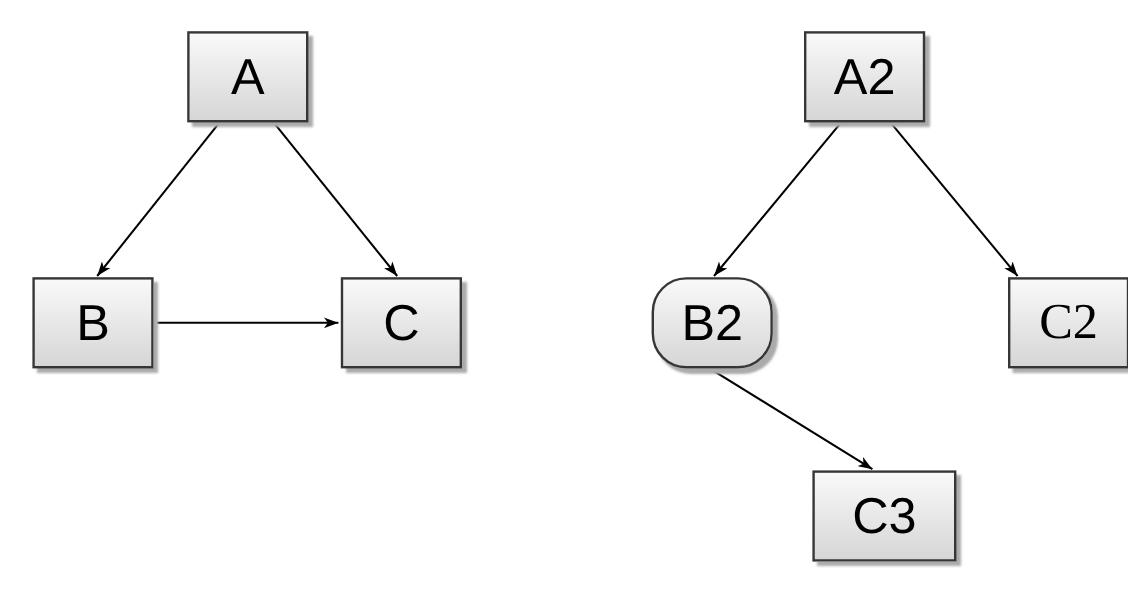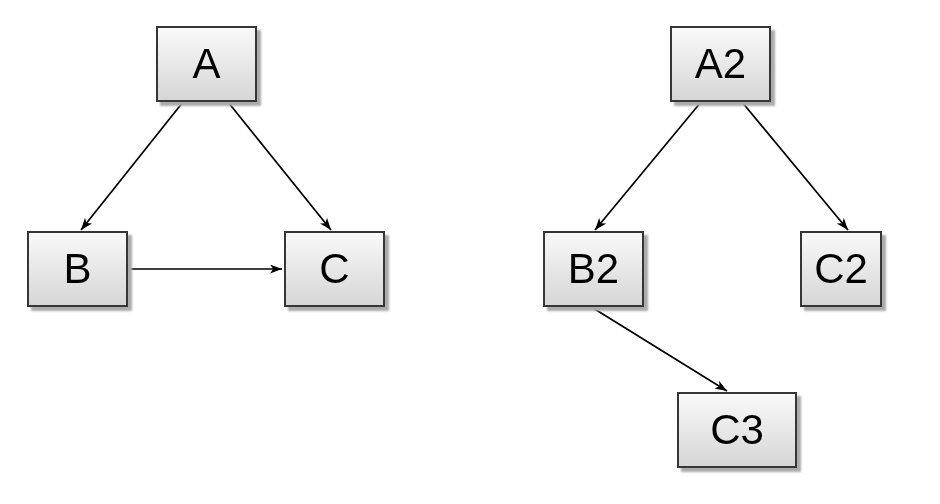--- a/index.html
+++ b/index.html
@@ -74,23 +74,23 @@
       </div>
       <div class="node" style="left: 27px; top: 231px; width: 101px; height: 76px;">
         <span class="node-label">B</span>
       </div>
       <div class="node" style="left: 284px; top: 231px; width: 101px; height: 76px;">
         <span class="node-label">C</span>
       </div>
       <div class="node" style="left: 670px; top: 26px; width: 101px; height: 76px;">
         <span class="node-label">A2</span>
       </div>
-      <div class="node" style="left: 543px; top: 231px; width: 101px; height: 76px;">
+      <div class="node" style="left: 543px; top: 231px; width: 101px; height: 76px; border-radius: 29px;">
         <span class="node-label">B2</span>
       </div>
-      <div class="node" style="left: 800px; top: 231px; width: 82px; height: 76px;">
+      <div class="node" style="left: 840px; top: 231px; width: 101px; height: 76px; font-family: Liberation Serif, serif;">
         <span class="node-label">C2</span>
       </div>
       <div class="node" style="left: 677px; top: 392px; width: 120px; height: 76px;">
         <span class="node-label">C3</span>
       </div>
     </div>
 </div>
 
 </body></html>

